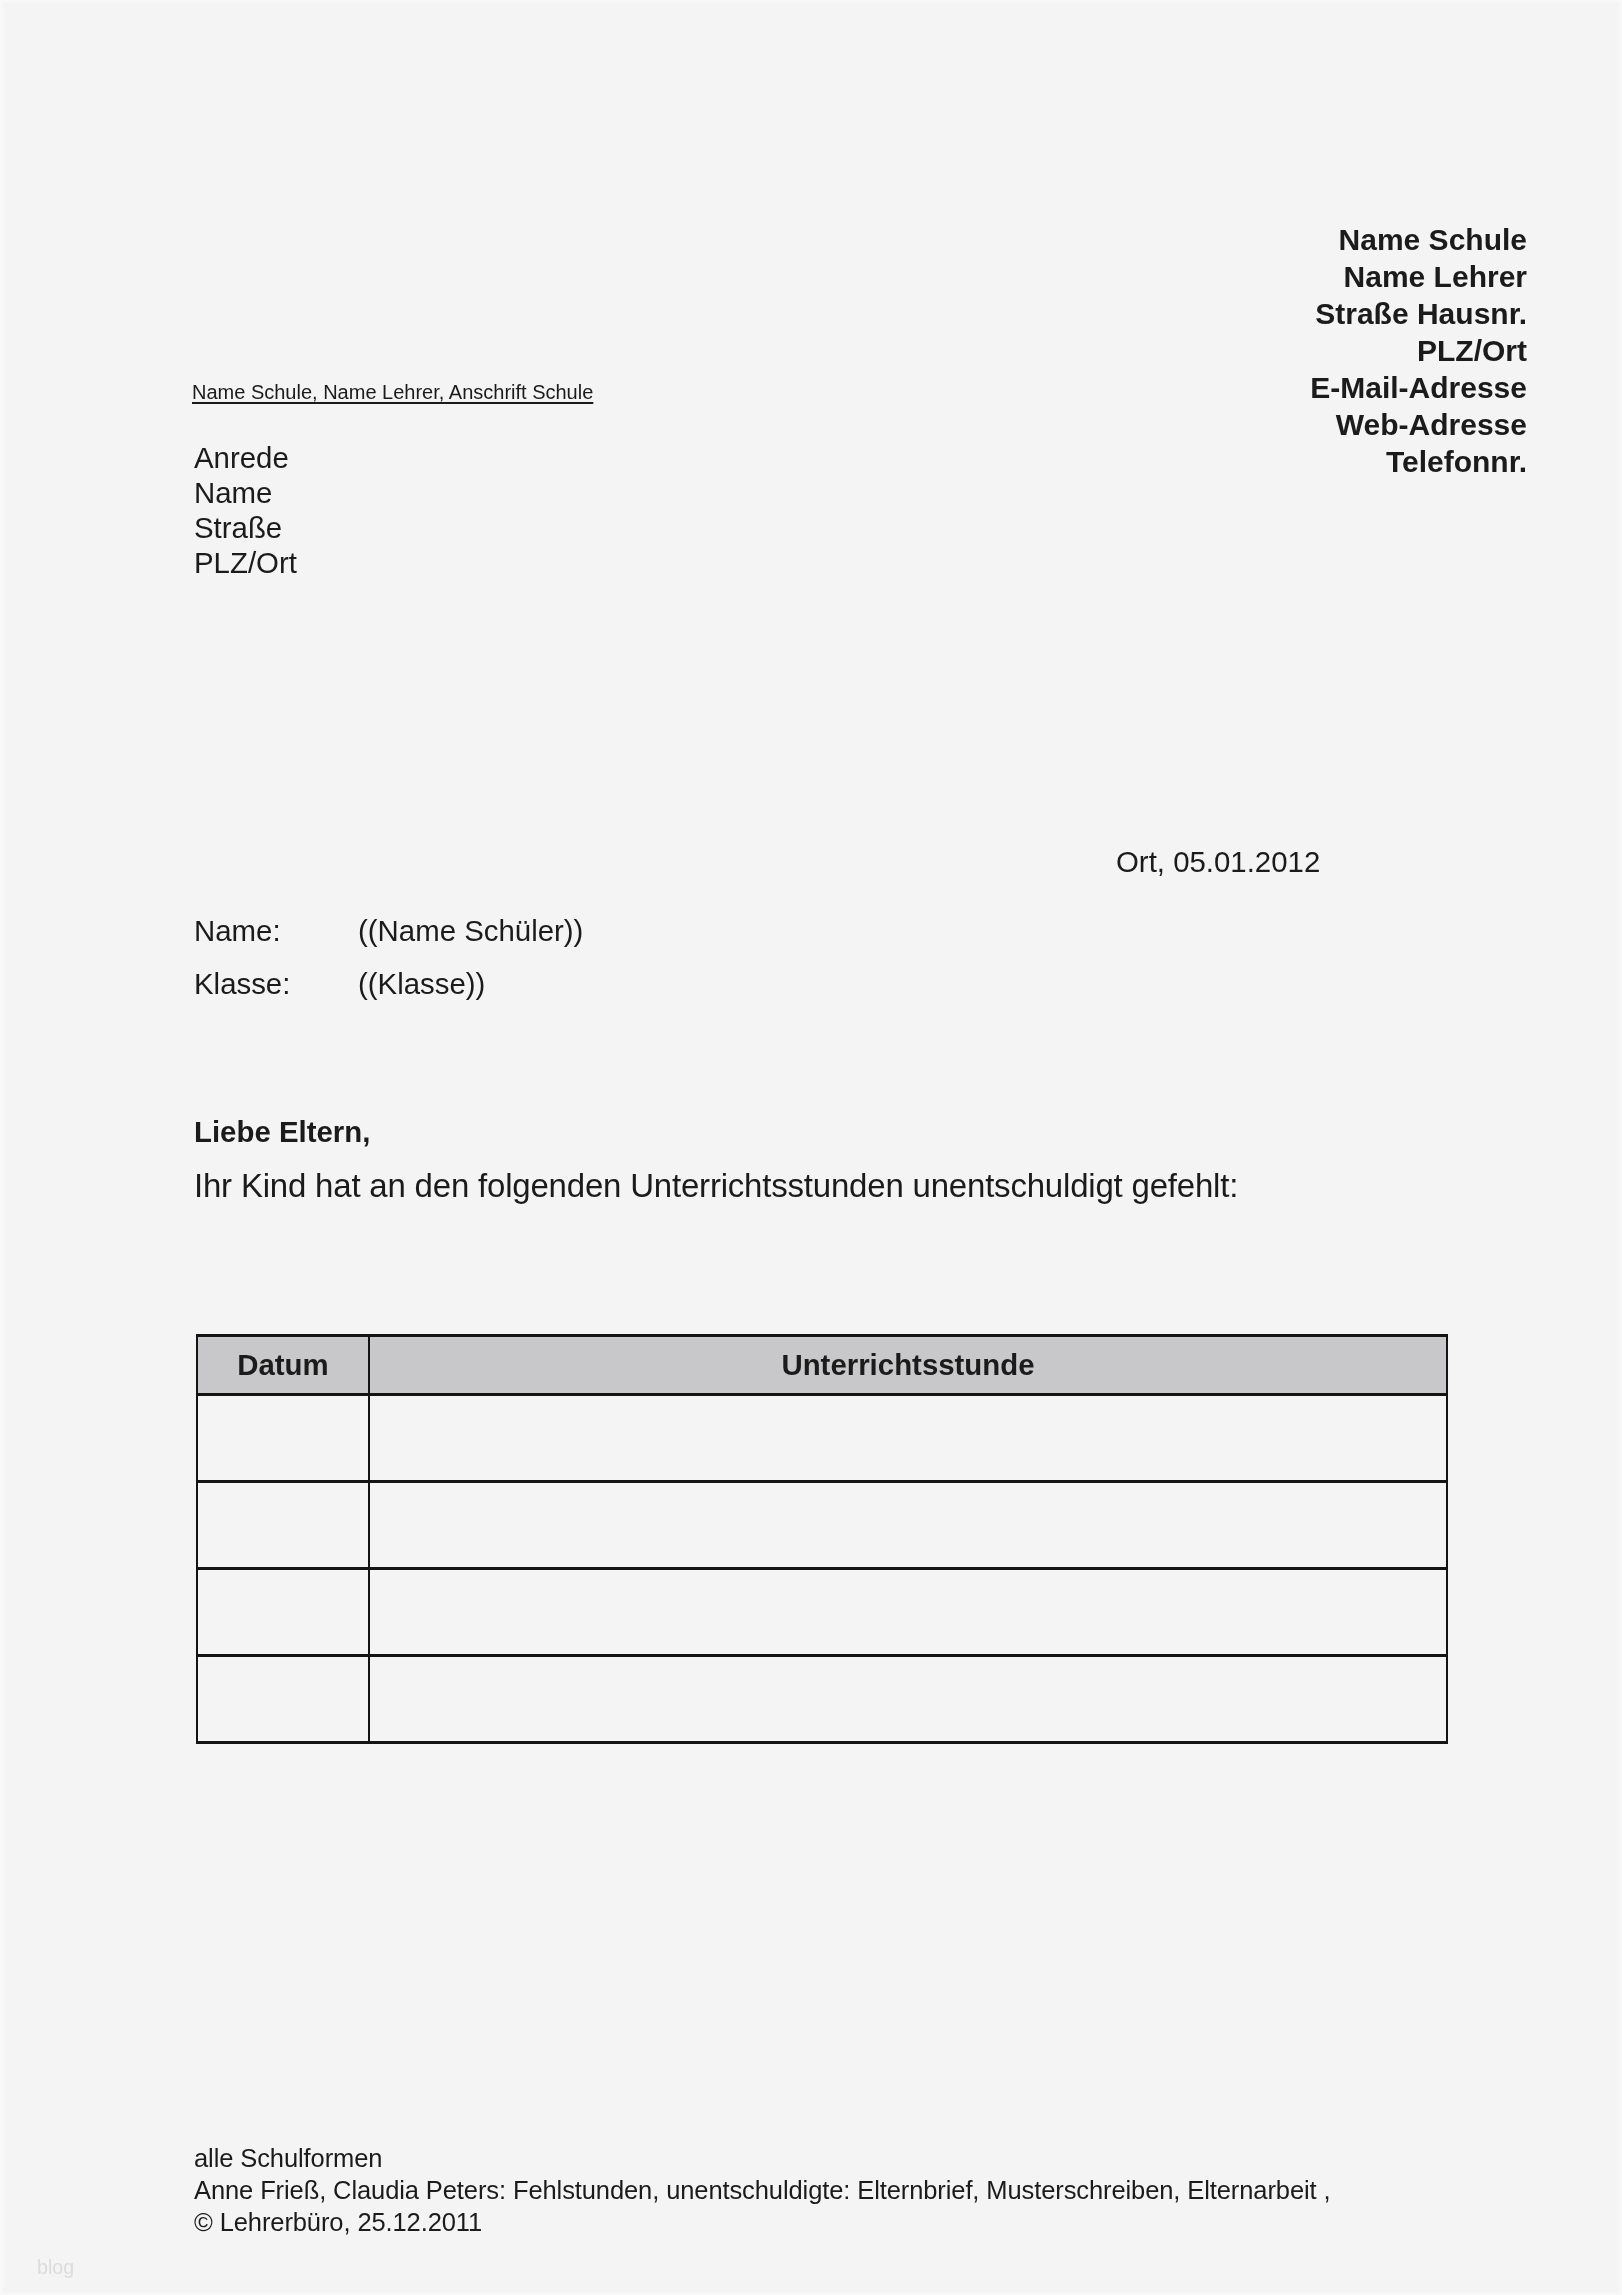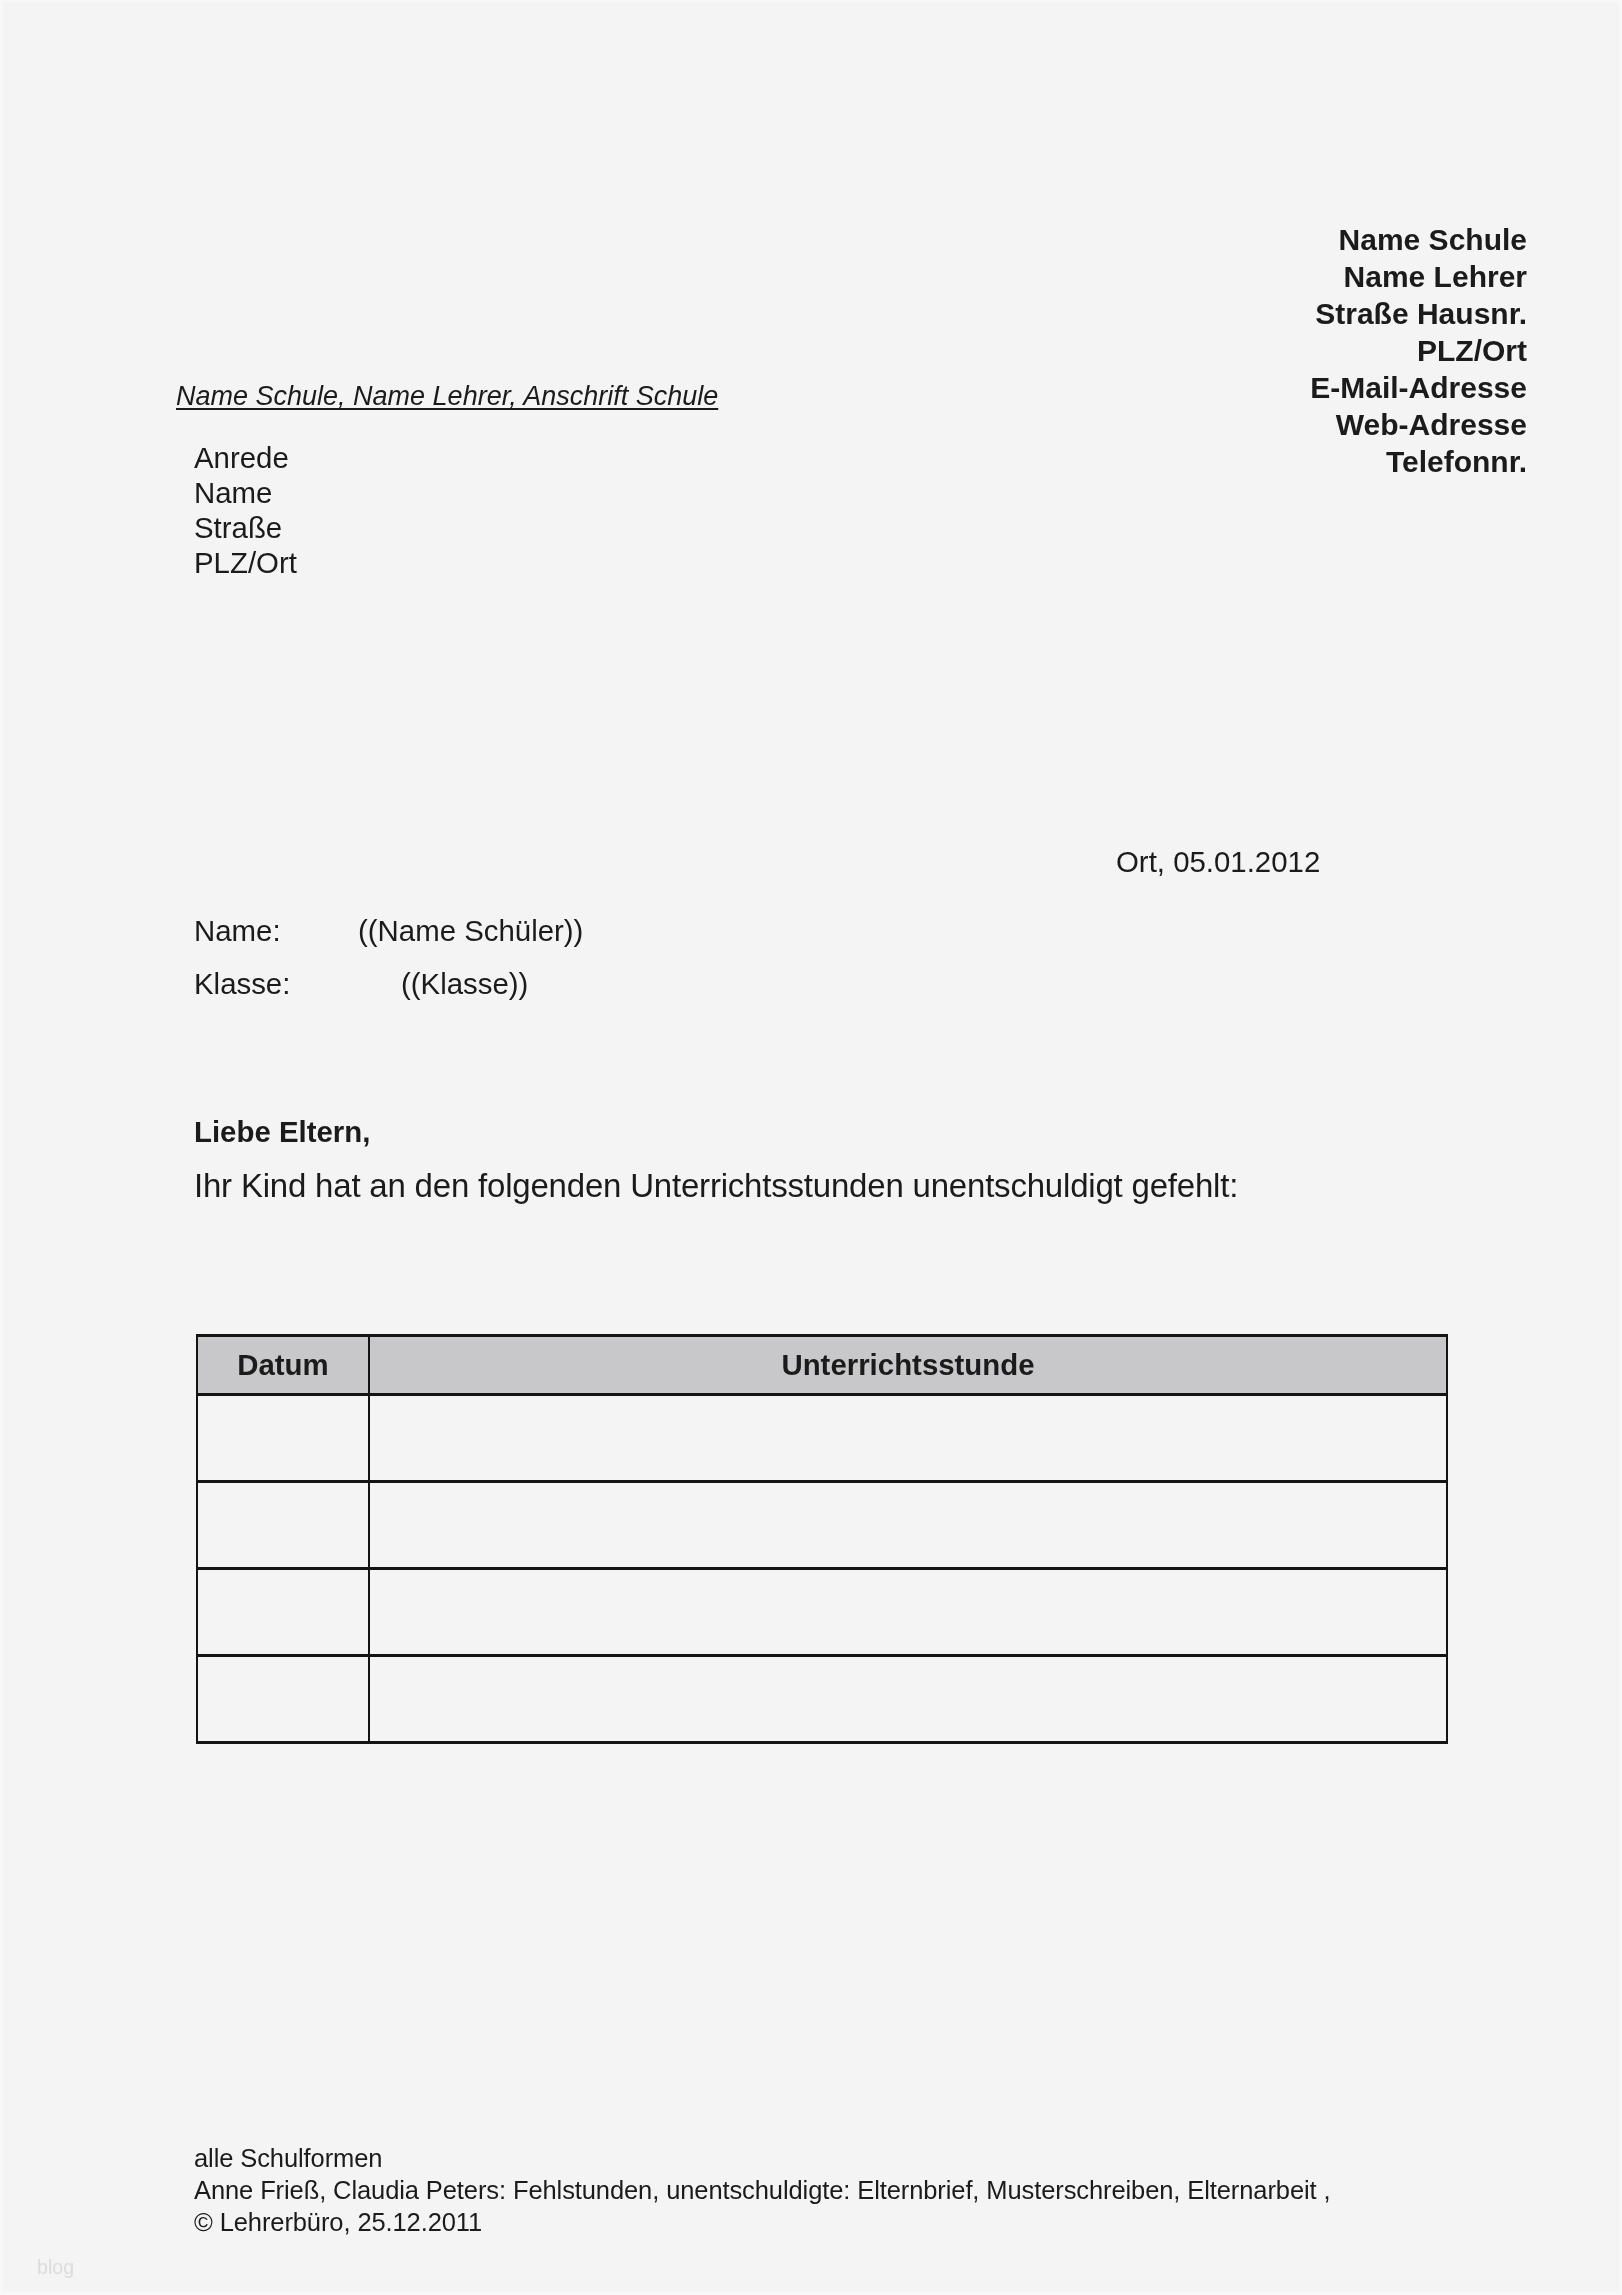--- a/index.html
+++ b/index.html
@@ -22,46 +22,45 @@
     overflow:hidden;
     box-shadow:inset 0 0 0 2.6px #f8f8f8;
   }
   .school-block{
     position:absolute;top:221px;right:95px;
     text-align:right;
     font-size:30px;font-weight:bold;line-height:37px;
     white-space:nowrap;
   }
   .sender-line{
-    position:absolute;top:381px;left:176px;
-    font-size:27px;
+    position:absolute;top:381px;left:192px;
+    font-size:20px;
     text-decoration:underline;
     text-underline-offset:3.3px;
     white-space:nowrap;
-    font-style:italic;
   }
   .recipient{
     position:absolute;top:440px;left:194px;
     font-size:29.4px;line-height:35px;
   }
   .subject{
     position:absolute;top:773px;left:194px;
     font-size:31px;font-weight:bold;
     white-space:nowrap;
   }
   .dateline{
     position:absolute;top:845px;left:1116px;
     font-size:29.4px;white-space:nowrap;
   }
   .student{
     position:absolute;top:913px;left:194px;
     font-size:29.4px;
   }
   .srow{display:flex;line-height:35px;}
-  .srow + .srow{margin-top:18.3px;gap:43px;}
+  .srow + .srow{margin-top:18.3px;}
   .slabel{width:164px;flex:0 0 164px;}
   .salutation{
     position:absolute;top:1115px;left:194px;
     font-size:29.4px;font-weight:bold;white-space:nowrap;
   }
   .bodytext{
     position:absolute;top:1167px;left:194px;
     font-size:33px;white-space:nowrap;letter-spacing:-0.2px;
   }
   table.absence-table{

